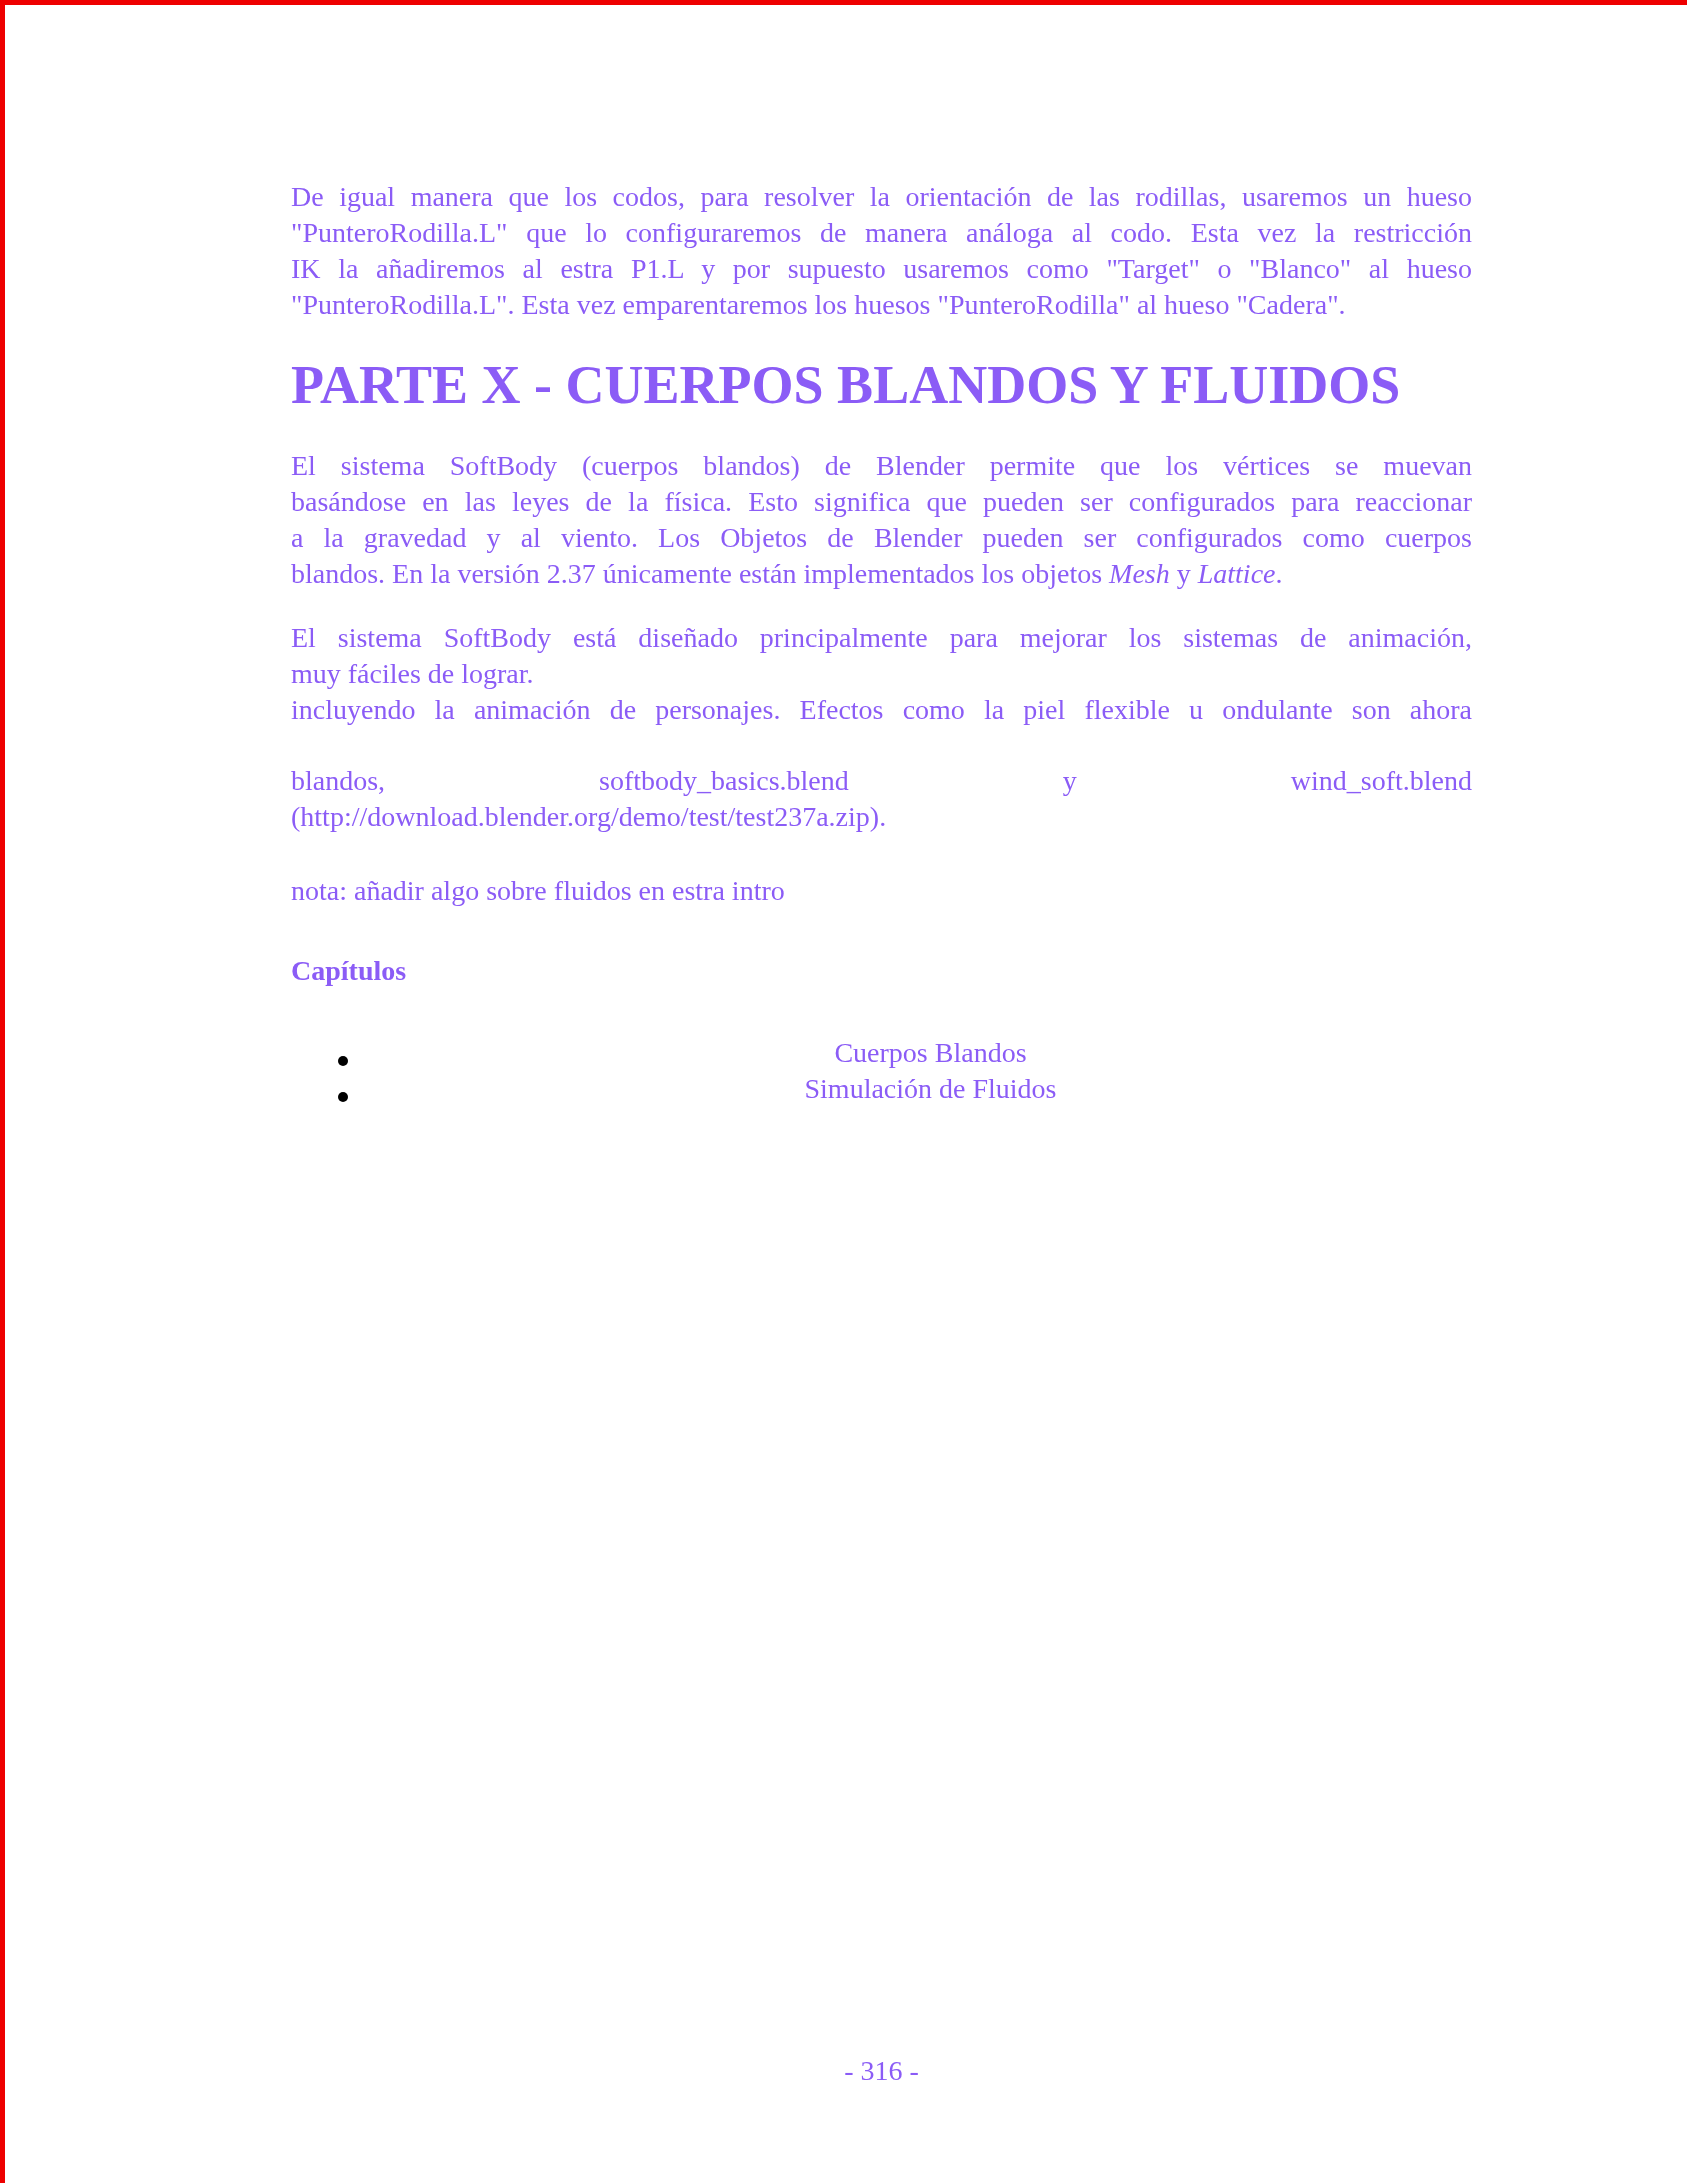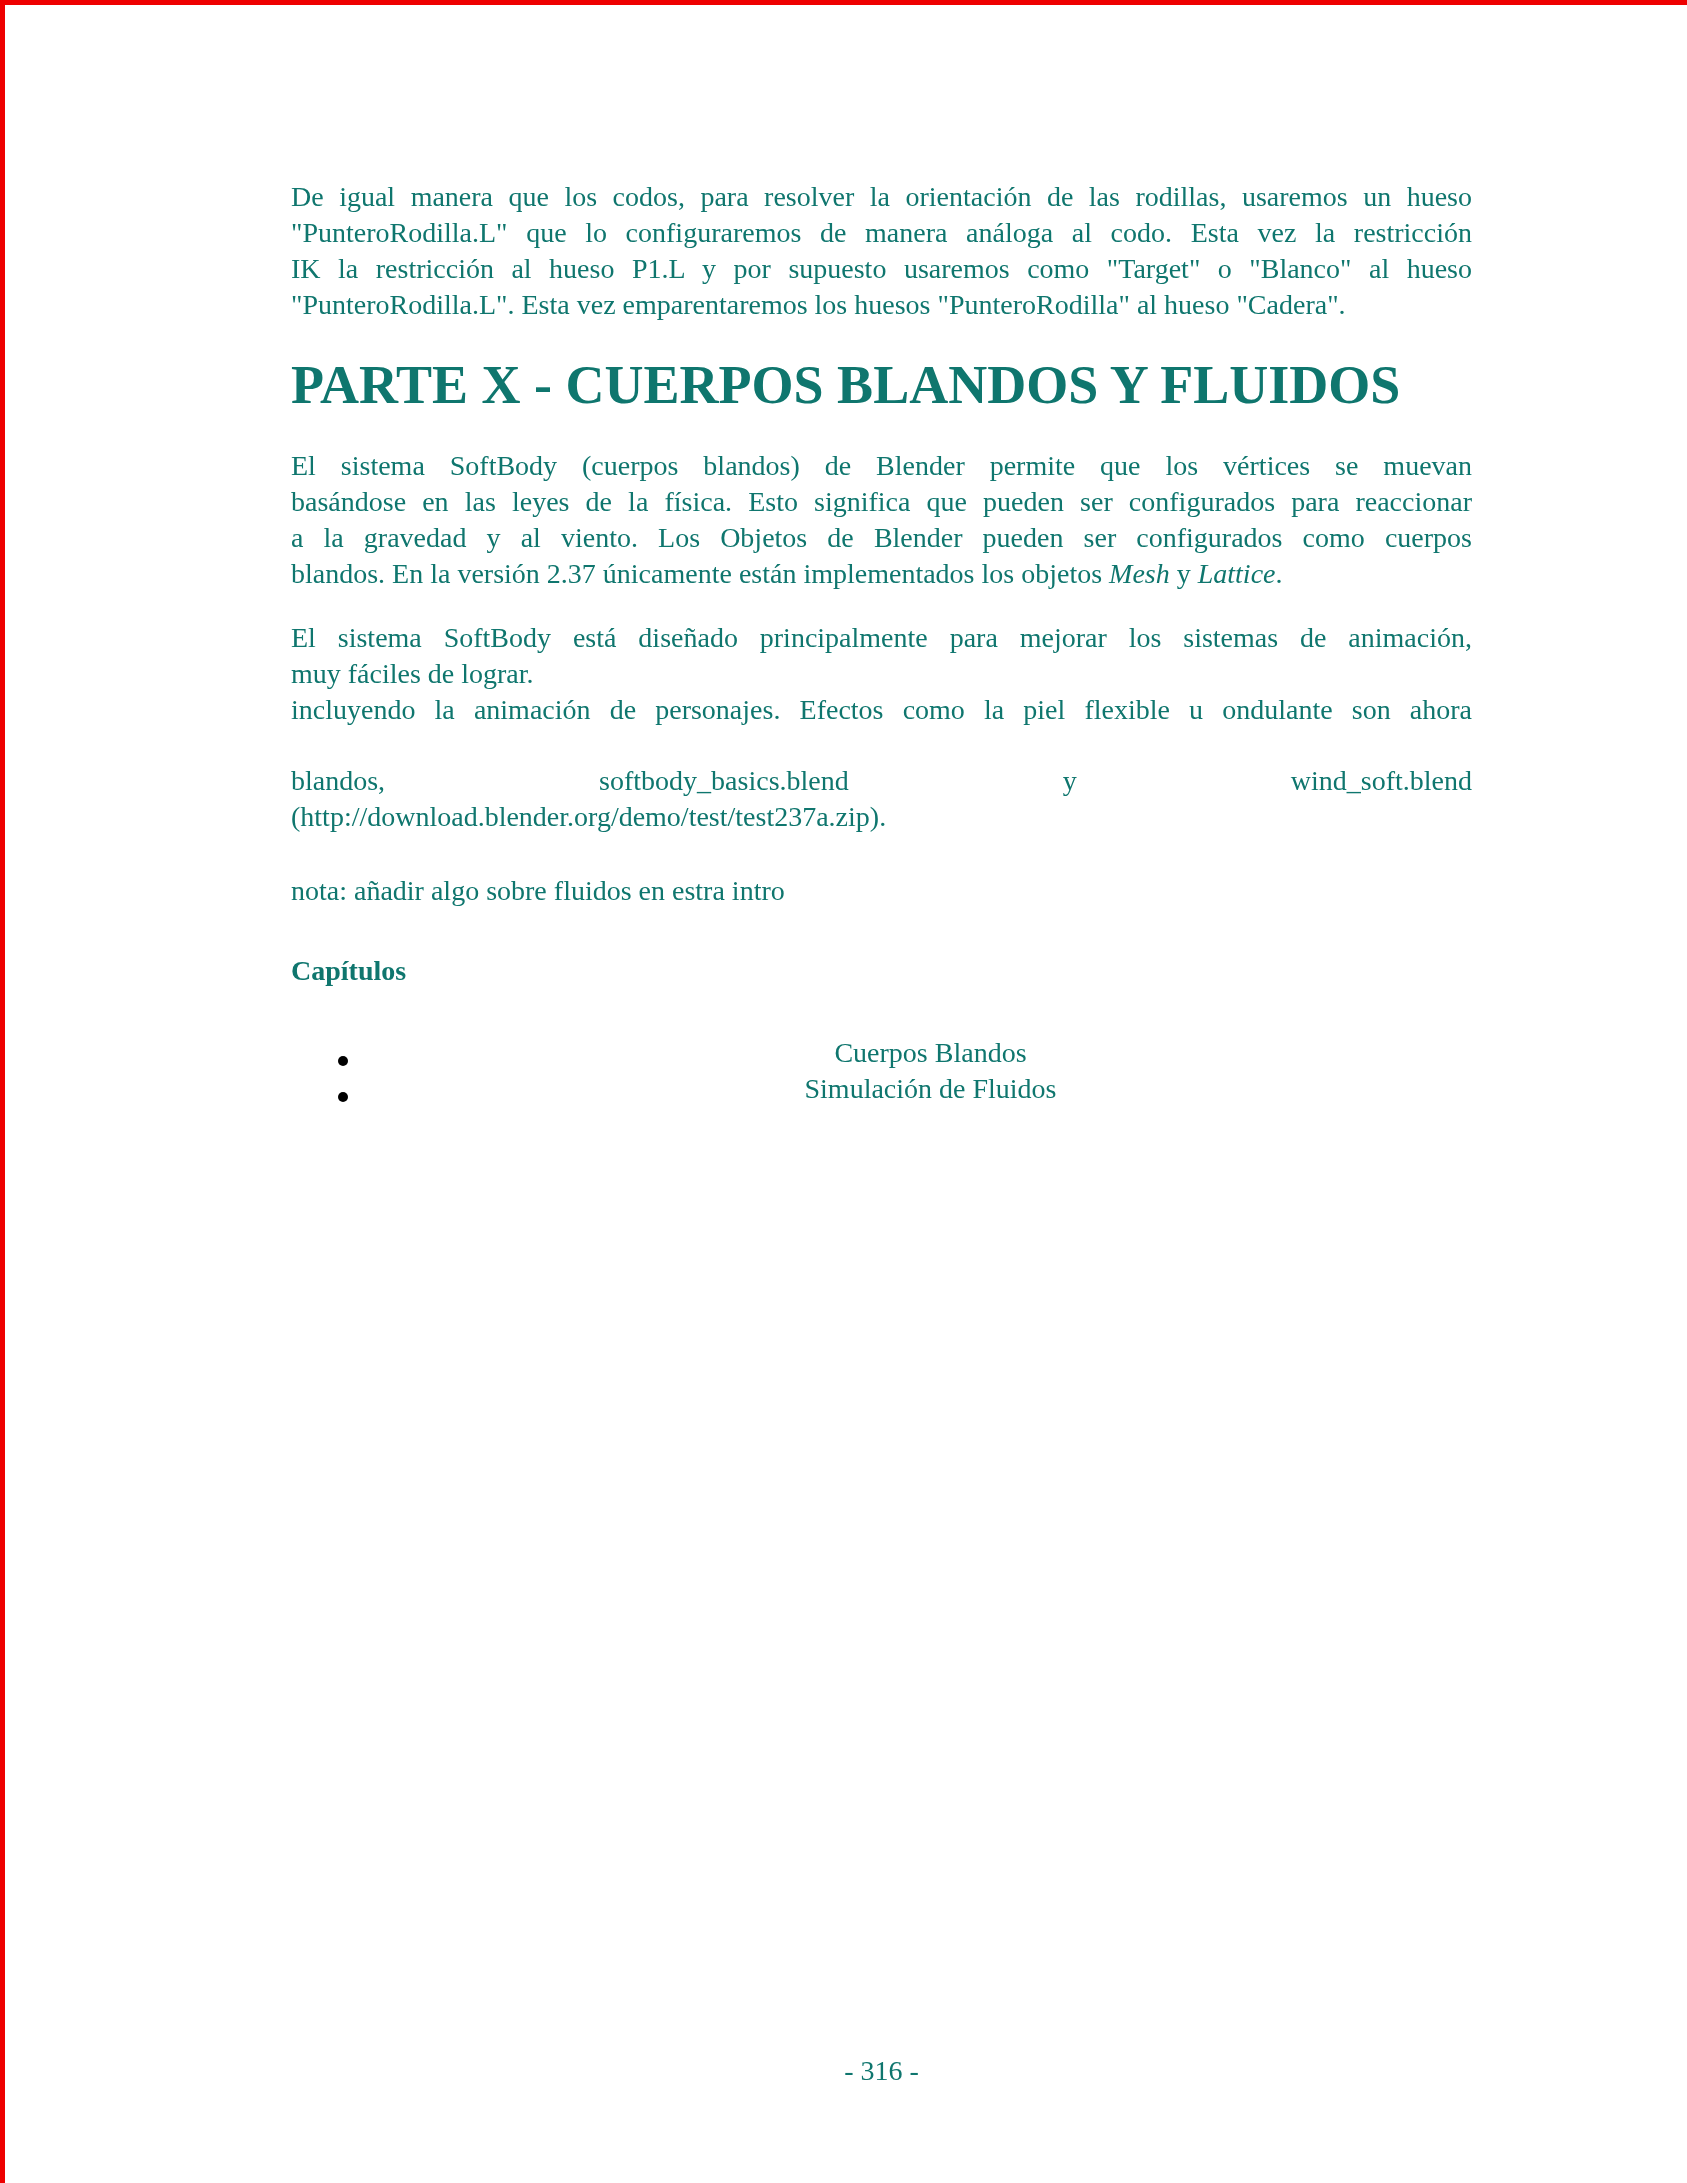--- a/index.html
+++ b/index.html
@@ -2,21 +2,21 @@
 <html style="--accent-red: #ee0000;font-size:13px"><head>
 <meta charset="utf-8">
 <style>
   :root { --accent-red: #ee0000; }
   html, body { margin: 0; padding: 0; background: #ffffff; }
   .page {
     position: relative;
     width: 1687px;
     height: 2183px;
     background: #ffffff;
-    color: #0f766e;
+    color: #8b5cf6;
     font-family: "Liberation Serif", serif;
     overflow: hidden;
   }
   .border-top {
     position: absolute; top: 0; left: 0;
     width: 100%; height: 5px;
     background: var(--accent-red);
     z-index: 5;
   }
   .border-left {
@@ -88,21 +88,21 @@
 <body>
 
 <div class="page">
   <div class="border-top"></div>
   <div class="border-left"></div>
 
   <div class="column">
     <div class="para para-intro">
         <div class="pline">De igual manera que los codos, para resolver la orientación de las rodillas, usaremos un hueso</div>
         <div class="pline">"PunteroRodilla.L" que lo configuraremos de manera análoga al codo. Esta vez la restricción</div>
-        <div class="pline">IK la restricción al hueso P1.L y por supuesto usaremos como "Target" o "Blanco" al hueso</div>
+        <div class="pline">IK la añadiremos al estra P1.L y por supuesto usaremos como "Target" o "Blanco" al hueso</div>
         <div class="pline left">"PunteroRodilla.L". Esta vez emparentaremos los huesos "PunteroRodilla" al hueso "Cadera".</div>
       </div>
 
     <h1 class="part-heading">PARTE X - CUERPOS BLANDOS Y FLUIDOS</h1>
 
     <div class="para para-softbody-overview">
         <div class="pline">El sistema SoftBody (cuerpos blandos) de Blender permite que los vértices se muevan</div>
         <div class="pline">basándose en las leyes de la física. Esto significa que pueden ser configurados para reaccionar</div>
         <div class="pline">a la gravedad y al viento. Los Objetos de Blender pueden ser configurados como cuerpos</div>
         <div class="pline left">blandos. En la versión 2.37 únicamente están implementados los objetos <i>Mesh</i> y <i>Lattice</i>.</div>

